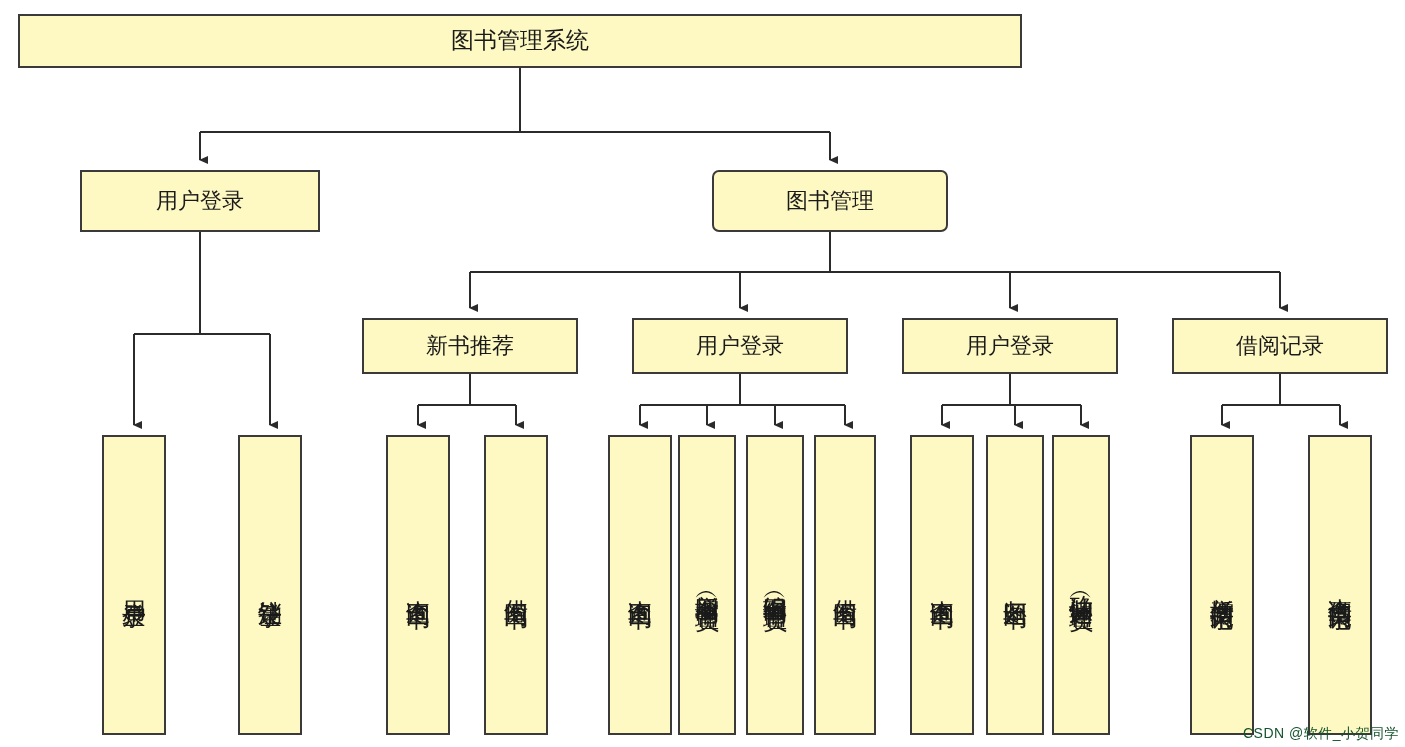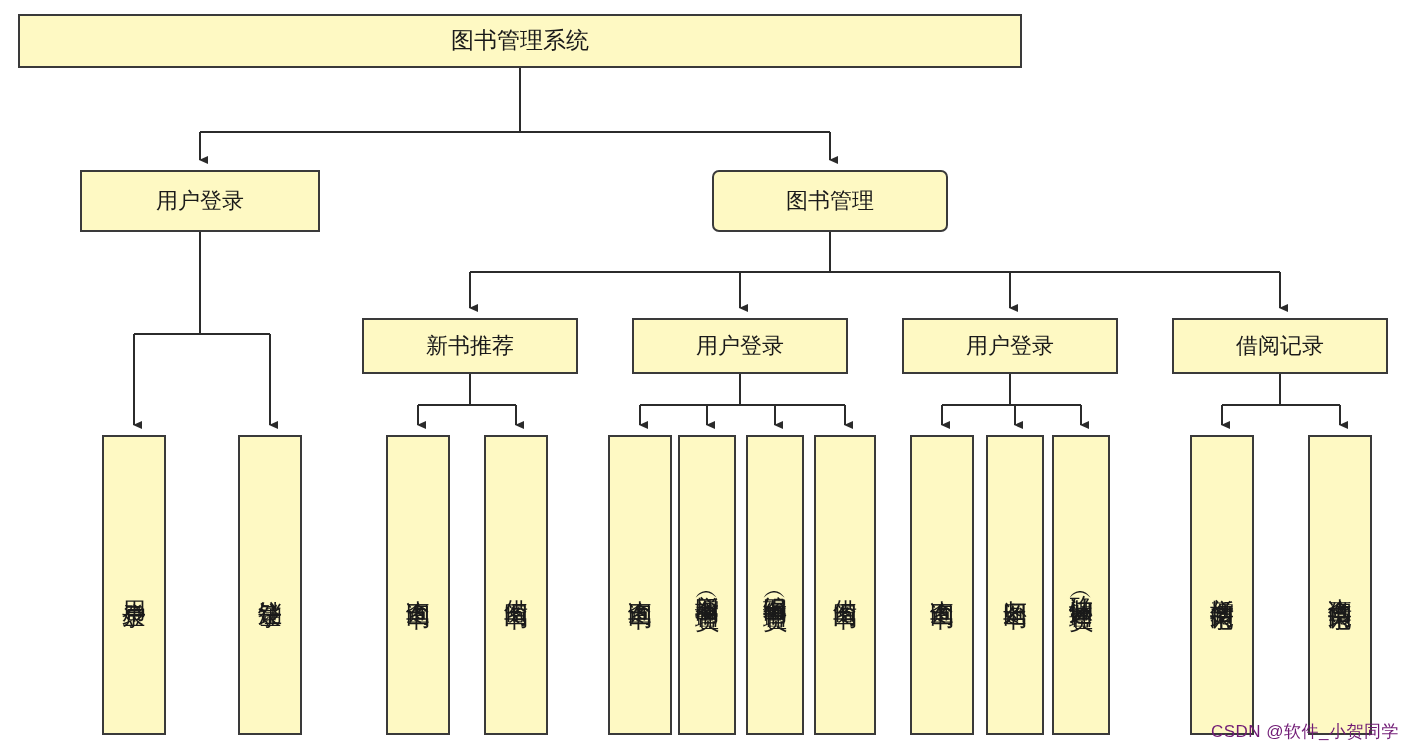--- a/index.html
+++ b/index.html
@@ -58,22 +58,22 @@
     text-orientation: upright;
     font-size: 24px;
     line-height: 1.0;
     letter-spacing: 2px;
     white-space: nowrap;
   }
   .watermark {
     position: absolute;
     right: 6px;
     bottom: 4px;
-    font-size: 17px;
-    color: #701a75;
+    font-size: 14px;
+    color: #14532d;
     letter-spacing: 0.5px;
     z-index: 5;
     white-space: nowrap;
   }
 </style>
 </head>
 <body>
 
 <div id="diagram-root">
 

